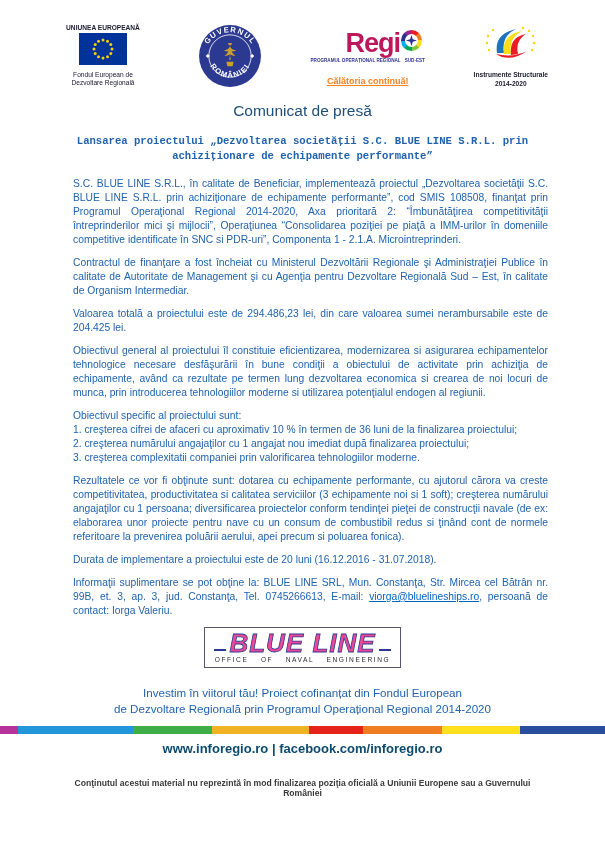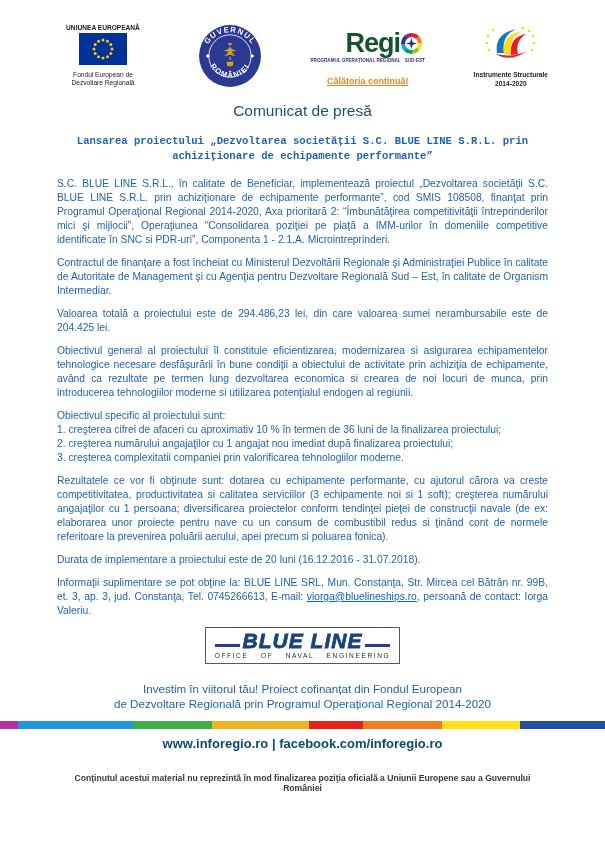--- a/index.html
+++ b/index.html
@@ -5,48 +5,48 @@
   html,body{margin:0;padding:0;background:#fff;}
   body{width:605px;height:855px;font-family:"Liberation Sans",sans-serif;-webkit-font-smoothing:antialiased;}
   .page{box-sizing:border-box;width:605px;height:855px;padding:24px 57px 0;position:relative;overflow:hidden;}
 
   
   .logos{display:flex;justify-content:space-between;align-items:flex-start;height:68px;}
   .logo-block{display:flex;flex-direction:column;align-items:center;text-align:center;}
   .eu-title{font-size:6.6px;font-weight:bold;color:#1a1a2e;margin-bottom:2px;}
   .eu-sub{font-size:6.6px;color:#1a1a2e;margin-top:2px;line-height:1.25;width:92px;}
   .regio{display:flex;flex-direction:column;align-items:center;margin-top:6px;}
-  .regio-brand{display:flex;align-items:center;font-size:27px;font-weight:bold;color:#14532d;letter-spacing:-1px;line-height:1;margin-left:32px;}
+  .regio-brand{display:flex;align-items:flex-start;font-size:27px;font-weight:bold;color:#be185d;letter-spacing:-1px;line-height:1;margin-left:32px;}
   .regio-o{position:relative;width:21px;height:21px;border-radius:50%;margin-left:1px;
     background:conic-gradient(#ED1C24 0 12%,#F47B20 12% 25%,#FFDE17 25% 37%,#8BC53F 37% 50%,#00A651 50% 62%,#00AEEF 62% 75%,#2E3192 75% 88%,#92278F 88% 100%);}
   .regio-o::before{content:"";position:absolute;inset:4px;border-radius:50%;background:#fff;}
   .regio-diamond{position:absolute;inset:5px;background:#2E3192;
     clip-path:polygon(50% 0,62% 38%,100% 50%,62% 62%,50% 100%,38% 62%,0 50%,38% 38%);}
   .regio-program{font-size:4.6px;font-weight:bold;color:#2E3192;margin-top:1px;white-space:nowrap;}
   .regio-sudest{margin-left:4px;}
   .regio-tagline{font-size:9px;font-weight:bold;color:#F58220;margin-top:13px;text-decoration:underline;}
   .is-text{font-size:6.6px;font-weight:bold;color:#1a1a2e;line-height:1.3;margin-top:1px;}
 
   
   .doc-title{text-align:center;font-size:15.5px;font-weight:normal;color:#1F4E79;margin-top:10px;}
   .date-line{text-align:right;font-size:10.3px;color:#2E74B5;margin-top:13px;}
   .subject{text-align:center;font-size:10.6px;font-weight:bold;color:#1F62AE;margin:14px auto 0;width:96%;line-height:1.45;font-family:Liberation Mono, monospace;}
 
   
-  .body-text{margin-top:12px;}
+  .body-text{margin-top:12px;margin-left:16px;}
   .body-text p{font-size:10.3px;color:#1F62AE;line-height:14px;text-align:justify;margin:0 0 9px;}
   .body-text p.tight{margin-bottom:0;}
   a.email{color:#0563C1;text-decoration:underline;}
 
   
   .bl-wrap{display:flex;justify-content:center;margin-top:8px;}
   .bl-box{border:1.5px solid #55566b;padding:3px 9px 4px;background:#fff;min-width:175px;}
   .bl-name-row{display:flex;align-items:flex-end;}
   .bl-rule{flex:1;height:2.5px;background:#2B3990;margin-bottom:4px;min-width:12px;}
-  .bl-name{font-size:21px;font-weight:bold;font-style:italic;color:#0c4a6e;line-height:0.95;
+  .bl-name{font-size:26px;font-weight:bold;font-style:italic;color:#ec4899;line-height:0.95;
     letter-spacing:1px;-webkit-text-stroke:0.8px #2B3990;padding:0 3px;}
   .bl-tag{font-size:6.6px;letter-spacing:1.6px;word-spacing:9px;color:#2b2b2b;text-align:center;margin-top:1px;}
 
   
   .invest{ text-align:center;font-size:11.6px;color:#1F62AE;line-height:1.35;margin-top:17px;}
   .color-bar{height:8px;margin:9px -57px 0;width:605px;
     background:linear-gradient(90deg,#B5339A 0 3%,#2196D9 3% 22%,#3FAE49 22% 35%,#F0B323 35% 51%,#E5231B 51% 60%,#F07D22 60% 73%,#FFE01A 73% 86%,#2A4E9E 86% 100%);}
   .links-line{text-align:center;font-size:13px;font-weight:bold;color:#0c4a6e;margin-top:7px;}
   .disclaimer{text-align:center;font-size:8.6px;font-weight:bold;color:#3A3A3A;margin-top:22px;}
 </style>

